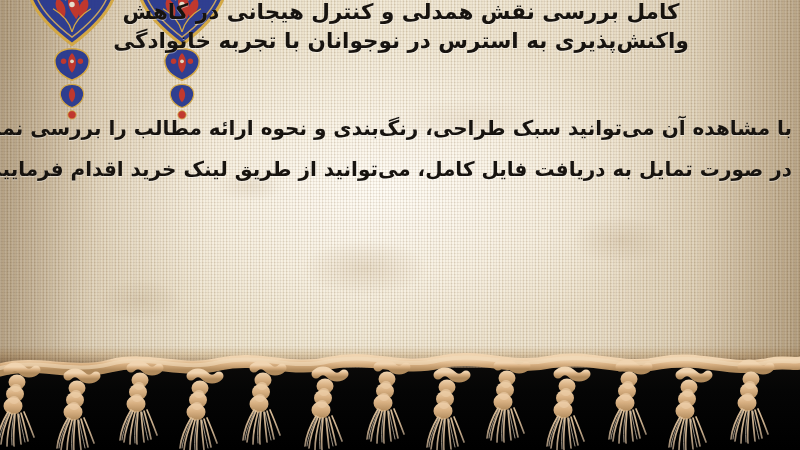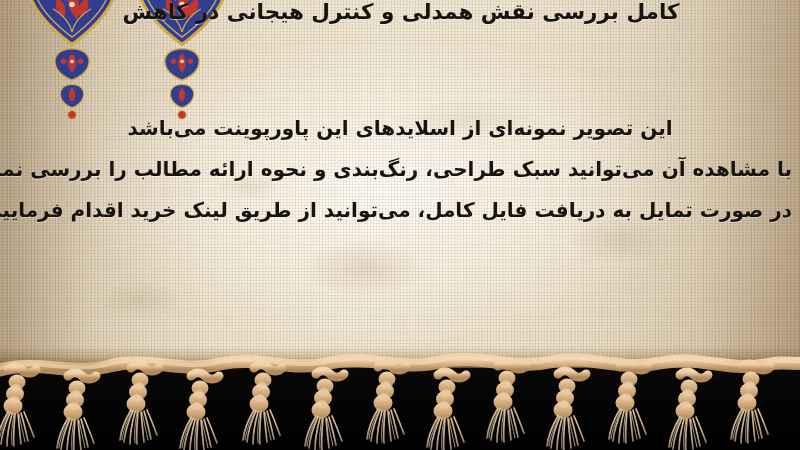--- a/index.html
+++ b/index.html
@@ -225,24 +225,24 @@
     </g>
     <g opacity="0.97">
       <use href="#pendant" x="0" y="0" transform="translate(182,-8) scale(1.05)"></use>
     </g>
   </svg>
 
   <div class="text-layer">
 
     <div class="title-block">
       <span class="title-line">کامل بررسی نقش همدلی و کنترل هیجانی در کاهش</span>
+      <span class="title-line">واکنش‌پذیری به استرس در نوجوانان با تجربه خانوادگی</span>
     </div>
 
     <div class="body-block">
-      <span class="body-line">این تصویر نمونه‌ای از اسلایدهای این پاورپوینت می‌باشد</span>
       <span class="body-line">با مشاهده آن می‌توانید سبک طراحی، رنگ‌بندی و نحوه ارائه مطالب را بررسی نمایید</span>
       <span class="body-line">در صورت تمایل به دریافت فایل کامل، می‌توانید از طریق لینک خرید اقدام فرمایید</span>
     </div>
 
   </div>
 
   <div class="fringe-wrap">
     <div class="fringe-black"></div>
     <div class="fringe-shadowline"></div>
     <svg class="fringe-svg" viewBox="0 0 800 118">

